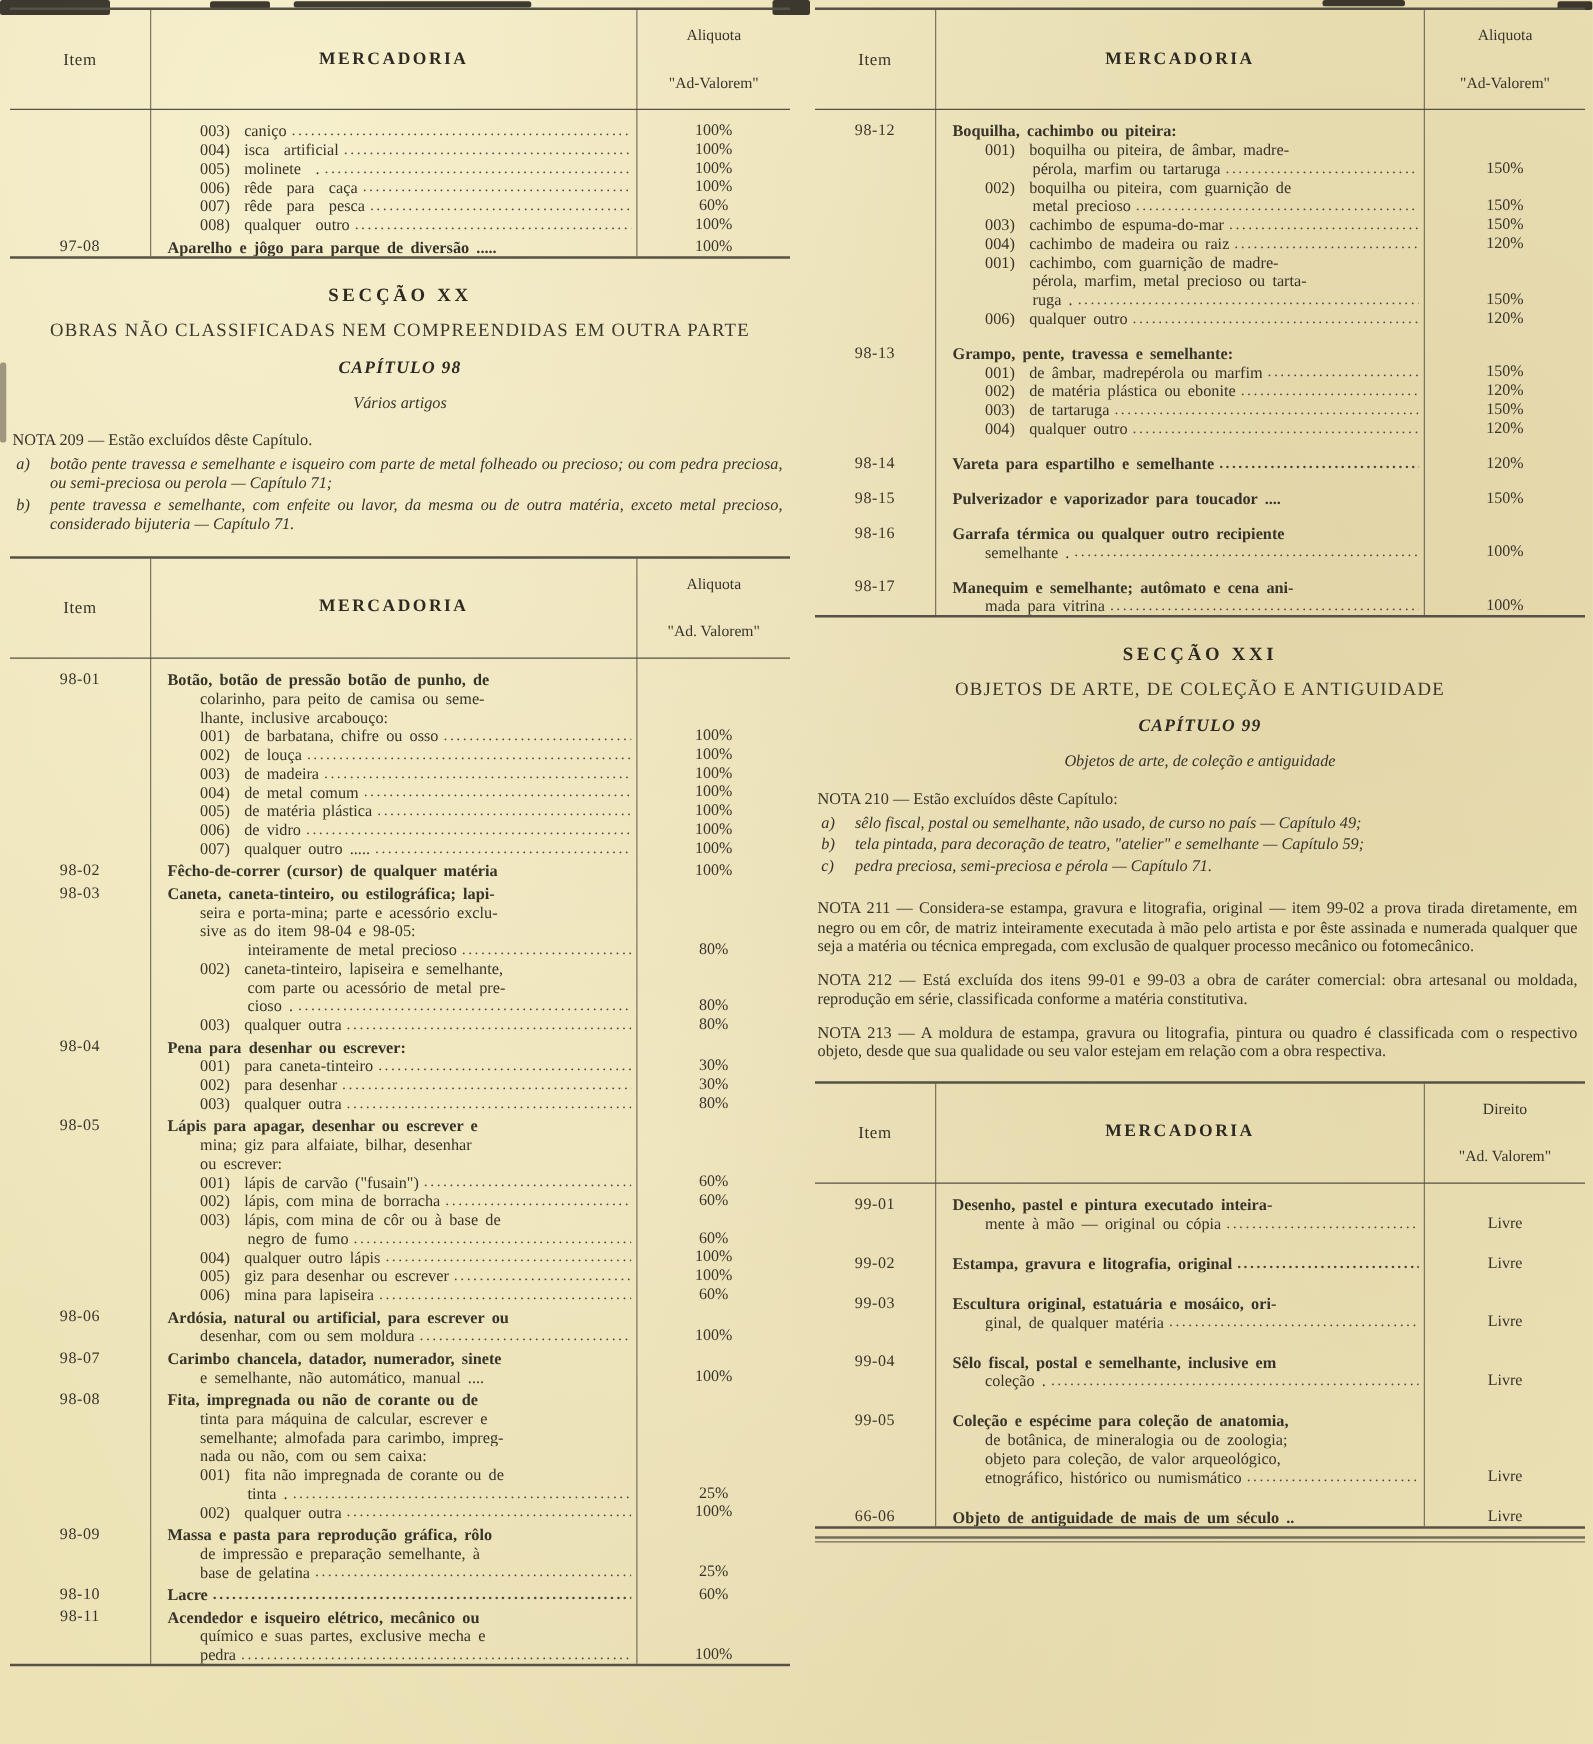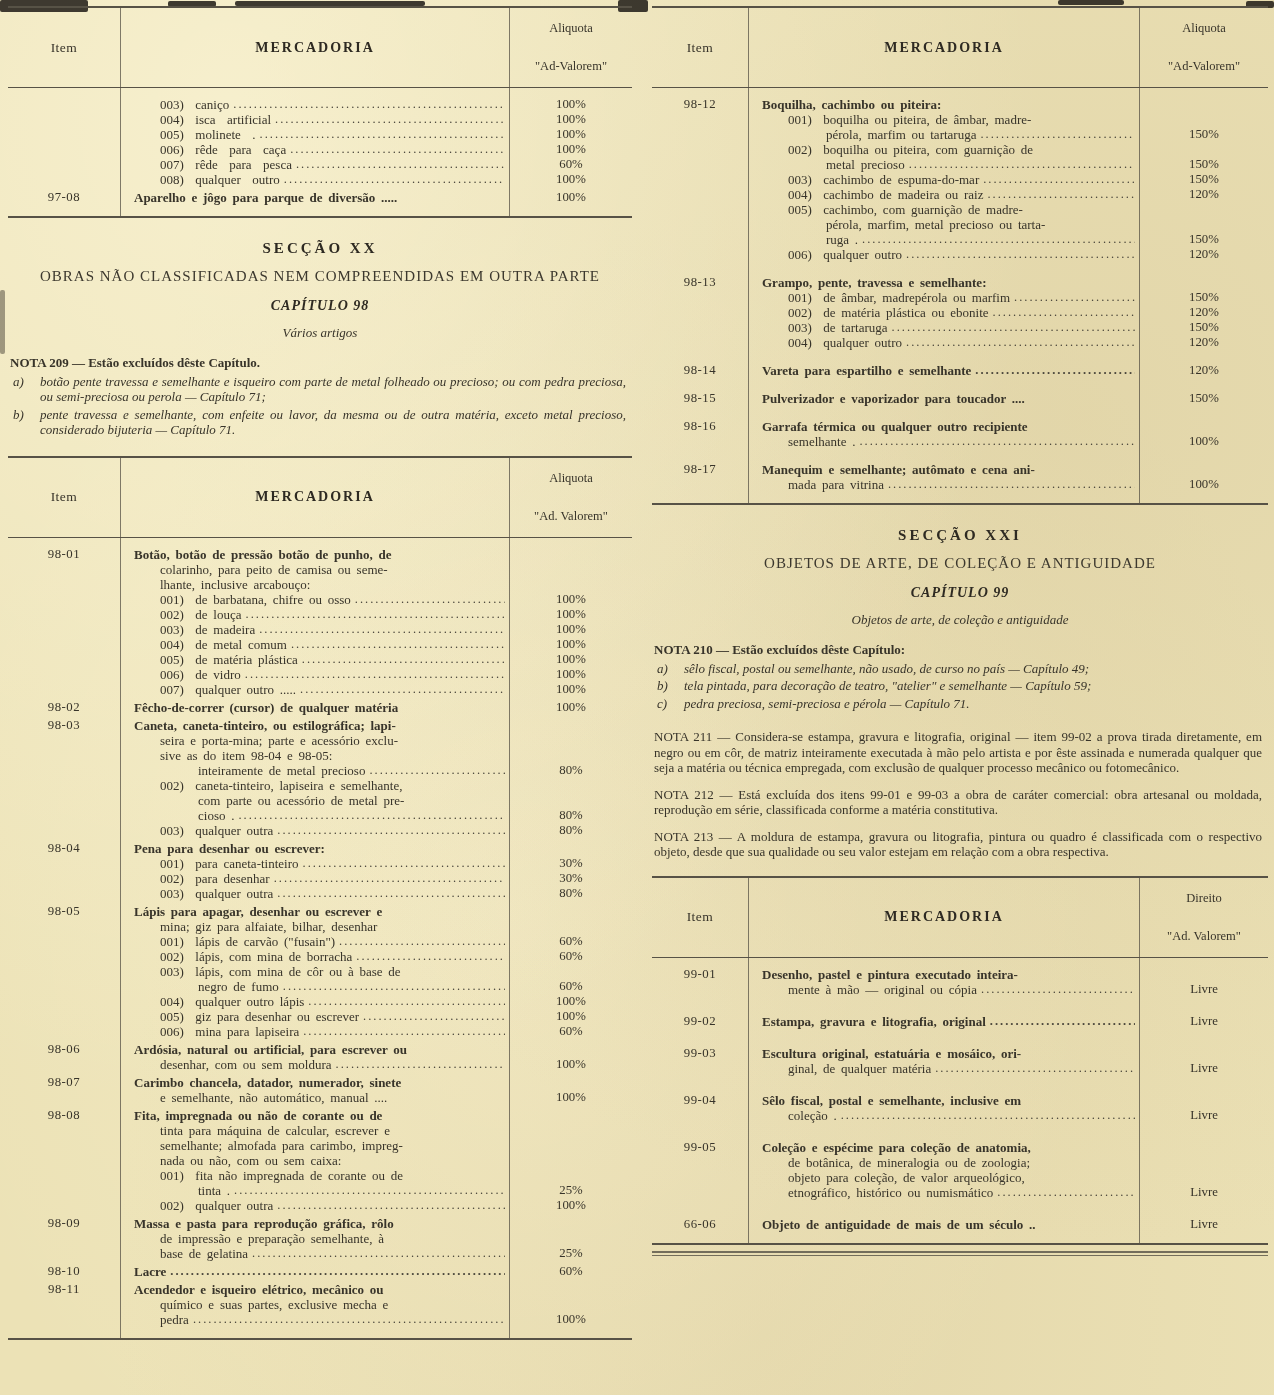--- a/index.html
+++ b/index.html
@@ -29,21 +29,21 @@
   .lt .vl-1{ left:112px; } .lt .vl-2{ right:122px; }
   .rt .vl-1{ left:96px;  } .rt .vl-2{ right:128px; }
 
   .thead{ display:flex; border-bottom:1.5px solid #575246; height:80px; }
   .th-item{ display:flex; align-items:center; justify-content:center; font-size:13.5px; letter-spacing:.5px; }
   .lt .th-item{ width:112px; } .rt .th-item{ width:96px; }
   .th-merc{ flex:1; display:flex; align-items:center; justify-content:center; font-weight:bold; letter-spacing:2px; font-size:14px; color:#2e2a22; }
   .th-rate{ display:flex; flex-direction:column; justify-content:space-between; align-items:center; padding:13px 2px; font-size:12.5px; text-align:center; }
   .lt .th-rate{ width:122px; } .rt .th-rate{ width:128px; }
 
-  .tbody{ padding:9px 0 11px; }
+  .tbody{ padding:9px 0 0; }
   .row-block{ margin-bottom:3px; }
   .rt .row-block{ margin-bottom:13px; }
   .gap-lg .row-block{ margin-bottom:17px; }
   .row-block:last-child{ margin-bottom:0; }
   .line{ display:flex; line-height:15px; }
   .c-item{ flex:none; text-align:center; font-size:12.8px; letter-spacing:.5px; }
   .lt .c-item{ width:112px; } .rt .c-item{ width:96px; }
   .c-mid{ flex:1; display:flex; overflow:hidden; padding-right:5px; min-width:0; }
   .c-mid .t{ white-space:pre; word-spacing:2.5px; }
   .leader{ flex:1; min-width:0; overflow:hidden; white-space:nowrap; letter-spacing:2px; padding-left:4px; font-size:12.5px; color:#4a463b; }
@@ -51,21 +51,21 @@
   .lt .c-rate{ width:122px; } .rt .c-rate{ width:128px; }
   .ind0{ padding-left:14px;font-weight:bold; } .ind1{ padding-left:40px; } .ind2{ padding-left:78px; }
 
   .section-block{ text-align:center; margin:22px 4px 14px; }
   .sec-title{ font-weight:bold; font-size:15px; letter-spacing:3px; color:#2e2a22; }
   .sec-sub{ font-size:15px; letter-spacing:1px; margin-top:11px; color:#3c382e; }
   .cap-title{ font-weight:bold; font-style:italic; font-size:14px; letter-spacing:1px; margin-top:13px; color:#2e2a22; }
   .cap-sub{ font-style:italic; font-size:13px; margin-top:11px; }
 
   .nota{ margin:4px 6px 18px 2px; line-height:15.5px; }
-  .nota-title{ margin-bottom:3px;font-weight:bold; }
+  .nota-title{ margin-bottom:3px; }
   .nota-item{ display:flex; margin-top:2px; }
   .nota-label{ flex:none; width:30px; padding-left:3px; font-style:italic; }
   .nota-text{ flex:1; text-align:justify;font-style:italic; }
   .nota-para{ margin:11px 6px 0 2px; text-align:justify; line-height:15.5px; }
   .nota-para.last{ margin-bottom:16px; }
 
   .end-rule{ margin-top:6px; height:5px; border-top:2px solid #575246; border-bottom:1px solid #575246; opacity:.8; }
 </style>
 </head>
 <body>
@@ -380,20 +380,27 @@
             <div class="line">
               <div class="c-item"></div>
               <div class="c-mid ind1">
                 <span class="t">mina; giz para alfaiate, bilhar, desenhar</span>
               </div>
               <div class="c-rate"></div>
             </div>
             <div class="line">
               <div class="c-item"></div>
               <div class="c-mid ind1">
+                <span class="t">ou escrever:</span>
+              </div>
+              <div class="c-rate"></div>
+            </div>
+            <div class="line">
+              <div class="c-item"></div>
+              <div class="c-mid ind1">
                 <span class="t">001)  lápis de carvão ("fusain")</span>
                 <span class="leader">......................................................................................................................................................</span>
               </div>
               <div class="c-rate">60%</div>
             </div>
             <div class="line">
               <div class="c-item"></div>
               <div class="c-mid ind1">
                 <span class="t">002)  lápis, com mina de borracha</span>
                 <span class="leader">......................................................................................................................................................</span>
@@ -653,21 +660,21 @@
               <div class="c-item"></div>
               <div class="c-mid ind1">
                 <span class="t">004)  cachimbo de madeira ou raiz</span>
                 <span class="leader">......................................................................................................................................................</span>
               </div>
               <div class="c-rate">120%</div>
             </div>
             <div class="line">
               <div class="c-item"></div>
               <div class="c-mid ind1">
-                <span class="t">005)  cachimbo, com guarnição de madre-</span>
+                <span class="t">001)  cachimbo, com guarnição de madre-</span>
               </div>
               <div class="c-rate"></div>
             </div>
             <div class="line">
               <div class="c-item"></div>
               <div class="c-mid ind2">
                 <span class="t">pérola, marfim, metal precioso ou tarta-</span>
               </div>
               <div class="c-rate"></div>
             </div>

